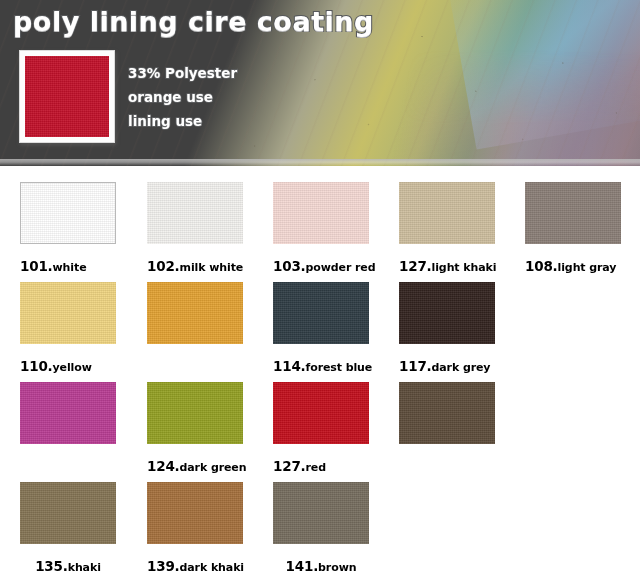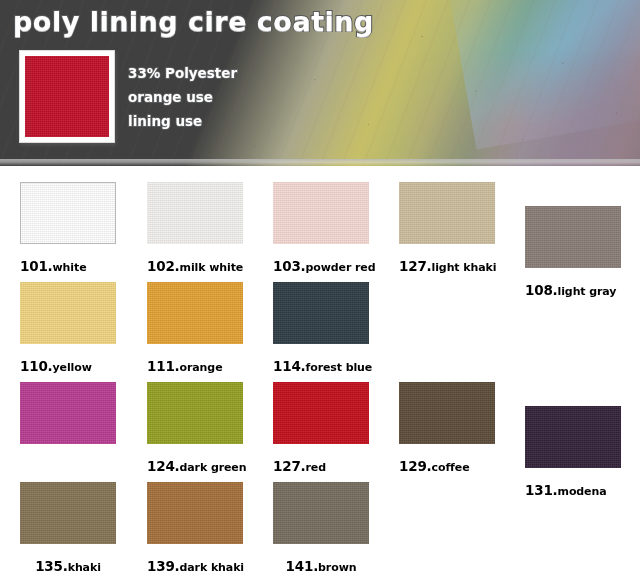--- a/index.html
+++ b/index.html
@@ -169,21 +169,21 @@
   .grid-row.last { height: 94px; text-align: center; }
   .cell {
     position: absolute;
     top: 16px;
     width: 96px;
   }
   .cell.c0 { left: 20px; }
   .cell.c1 { left: 147px; }
   .cell.c2 { left: 273px; }
   .cell.c3 { left: 399px; }
-  .cell.c4 { left: 525px; margin-top: 24px; }
+  .cell.c4 { left: 525px; }
 
   .swatch {
     width: 96px;
     height: 62px;
     background-image:
       repeating-linear-gradient(0deg, rgba(255,255,255,0.055) 0 1px, rgba(0,0,0,0.055) 1px 2px),
       repeating-linear-gradient(90deg, rgba(255,255,255,0.035) 0 1px, rgba(0,0,0,0.035) 1px 2px);
   }
   .swatch.outlined {
     border: 1px solid #b9b9b9;
@@ -256,46 +256,44 @@
         <div class="cap"><span class="num">108.</span><span class="nm">light  gray</span></div>
       </div>
     </div>
     <div class="grid-row">
       <div class="cell c0">
         <div class="swatch" style="background-color: rgb(239, 212, 129);"></div>
         <div class="cap"><span class="num">110.</span><span class="nm">yellow</span></div>
       </div>
       <div class="cell c1">
         <div class="swatch" style="background-color: rgb(226, 162, 51);"></div>
-        <div class="cap"><span class="num">111.</span><span class="nm">orange</span></div>
       </div>
       <div class="cell c2">
         <div class="swatch" style="background-color: rgb(47, 60, 68);"></div>
         <div class="cap"><span class="num">114.</span><span class="nm">forest  blue</span></div>
       </div>
+      <div class="cell c3">
+        <div class="swatch" style="background-color: rgb(51, 35, 31);"></div>
+        <div class="cap"><span class="num">117.</span><span class="nm">dark  grey</span></div>
+      </div>
     </div>
     <div class="grid-row">
       <div class="cell c0">
         <div class="swatch" style="background-color: rgb(184, 61, 147);"></div>
       </div>
       <div class="cell c1">
         <div class="swatch" style="background-color: rgb(147, 160, 35);"></div>
         <div class="cap"><span class="num">124.</span><span class="nm">dark  green</span></div>
       </div>
       <div class="cell c2">
         <div class="swatch" style="background-color: rgb(194, 15, 28);"></div>
         <div class="cap"><span class="num">127.</span><span class="nm">red</span></div>
       </div>
       <div class="cell c3">
         <div class="swatch" style="background-color: rgb(92, 76, 58);"></div>
-        <div class="cap"><span class="num">129.</span><span class="nm">coffee</span></div>
-      </div>
-      <div class="cell c4">
-        <div class="swatch" style="background-color: rgb(52, 34, 58);"></div>
-        <div class="cap"><span class="num">131.</span><span class="nm">modena</span></div>
       </div>
     </div>
     <div class="grid-row last">
       <div class="cell c0">
         <div class="swatch" style="background-color: rgb(132, 116, 84);"></div>
         <div class="cap"><span class="num">135.</span><span class="nm">khaki</span></div>
       </div>
       <div class="cell c1">
         <div class="swatch" style="background-color: rgb(165, 112, 60);"></div>
         <div class="cap"><span class="num">139.</span><span class="nm">dark  khaki</span></div>

